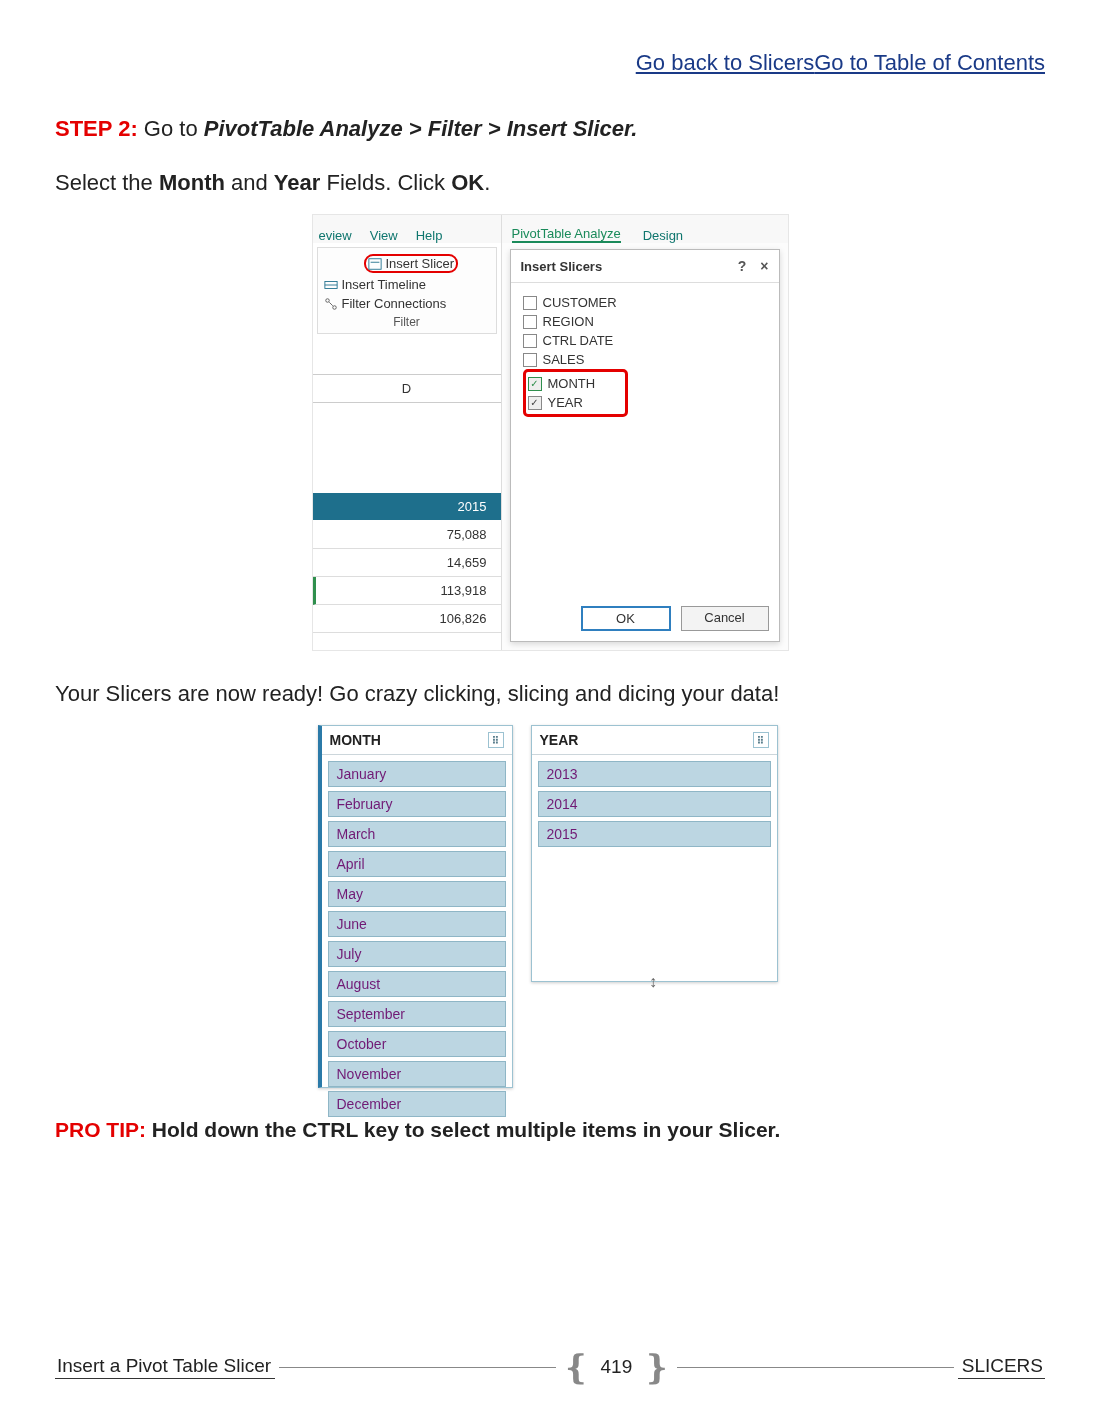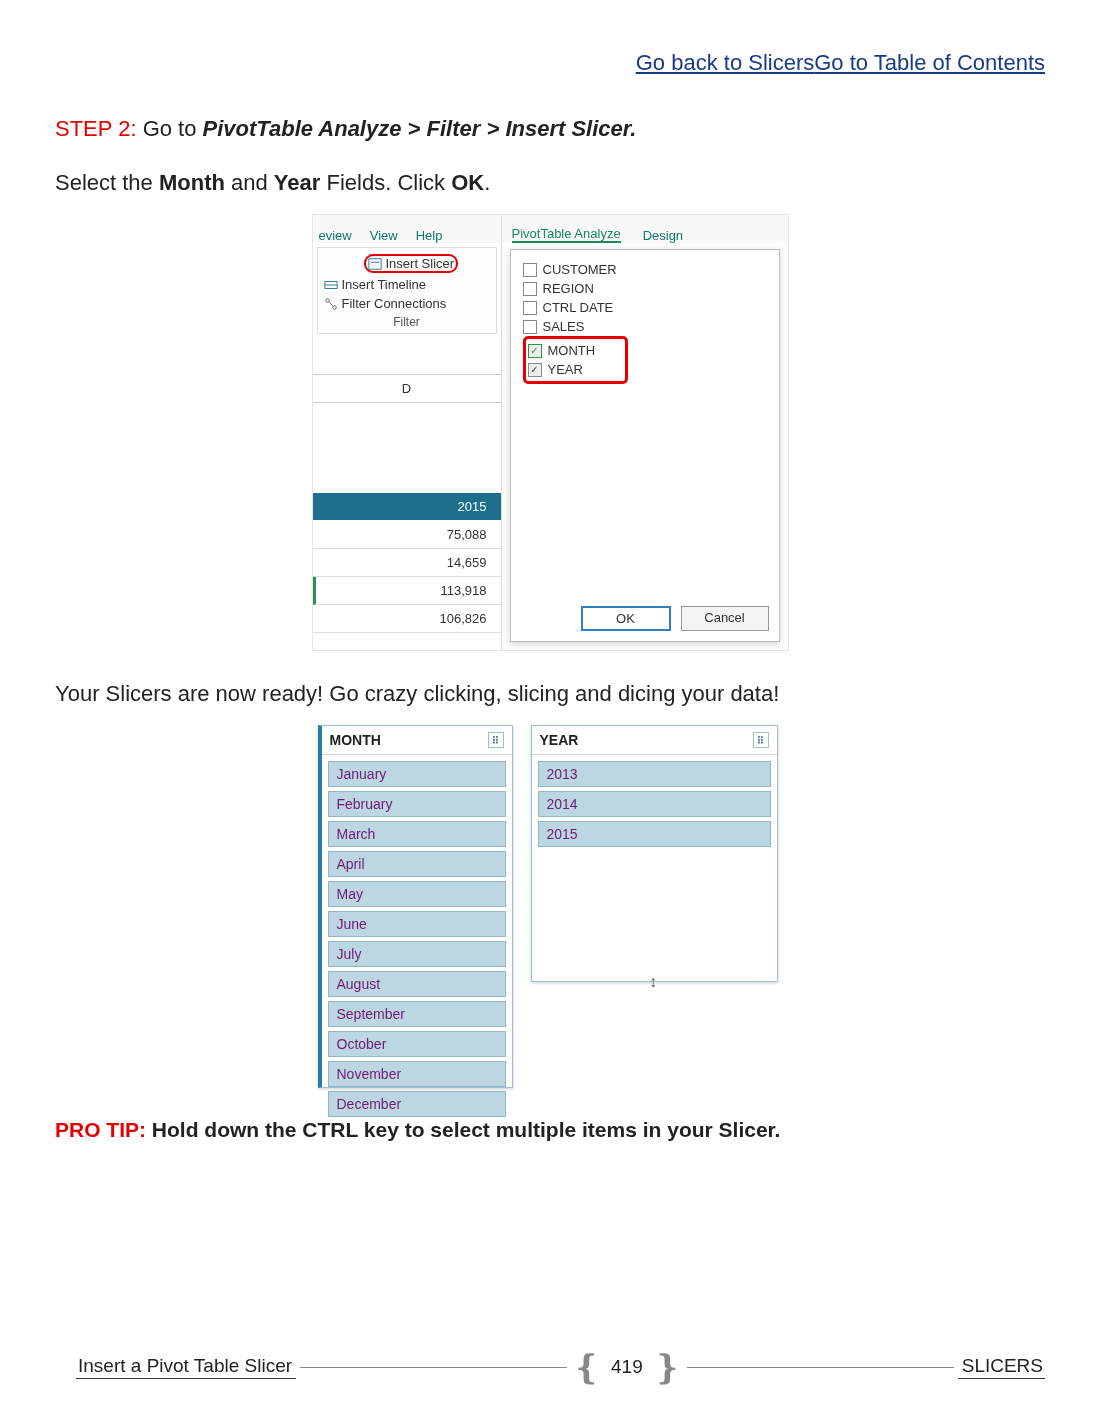--- a/index.html
+++ b/index.html
@@ -1,20 +1,20 @@
 <!DOCTYPE html>
 <html><head>
 <meta charset="utf-8">
 <style>
   html,body{margin:0;padding:0;background:#fff;color:#222;font-family:"Segoe UI",Tahoma,Verdana,sans-serif;font-size:18px;}
   .page{width:1100px;min-height:1424px;margin:0 auto;padding:50px 55px 40px 55px;box-sizing:border-box;position:relative;}
   .nav-top{display:flex;justify-content:flex-end;margin-bottom:40px;}
   .nav-top a{color:#1a3a87;text-decoration:underline;font-size:22px;}
   .step-line{font-size:22px;margin-bottom:28px;}
-  .red-bold{color:#e40000;font-weight:400;}
+  .red-bold{color:#e40000;font-weight:700;}
   .bi{font-weight:700;font-style:italic;}
   .body-line{font-size:22px;margin-bottom:18px;}
 
   
   .ss1{width:475px;height:435px;margin:0 auto 30px auto;background:#fcfcfc;border:1px solid #e6e6e6;display:flex;font-size:13px;color:#333;position:relative;}
   .ss1 .left{width:188px;border-right:1px solid #ddd;background:#fff;display:flex;flex-direction:column;}
   .ribbon-tabs{height:28px;display:flex;align-items:flex-end;padding:0 6px;gap:18px;background:#f8f8f8;}
   .ribbon-tab{font-size:13px;color:#0f766e;}
   .filter-box{border:1px solid #ddd;margin:4px;padding:4px;background:#fdfdfd;}
   .filter-item{display:flex;align-items:center;gap:4px;padding:2px 2px;}
@@ -54,21 +54,21 @@
   .slicer.m .sbody{max-height:320px;}
   .slicer.y{height:255px;}
   .slicer.m{border-left:4px solid #2b7aa8;}
   .resize-cue{position:absolute;bottom:-10px;left:48%;font-size:16px;color:#666;}
   .slicer.y .sbody{position:relative;}
 
   .protip{font-size:21px;font-weight:700;margin-top:30px;}
   .protip .pt{color:#e40000;margin-top:22px;}
 
   
-  .footer{position:absolute;left:55px;right:55px;bottom:45px;display:flex;align-items:center;font-size:19px;margin-left:21px;}
+  .footer{position:absolute;left:55px;right:55px;bottom:45px;display:flex;align-items:center;font-size:19px;}
   .footer .ftitle{border-bottom:1px solid #333;padding:0 4px 1px 2px;white-space:nowrap;}
   .footer .fright{border-bottom:1px solid #333;padding:0 2px 1px 4px;white-space:nowrap;}
   .footer .line{flex:1;height:0;border-top:1px solid #888;margin:0 4px;}
   .footer .brace{font-size:34px;color:#888;line-height:20px;padding:0 2px;}
   .footer .pageno{padding:0 8px;}
 </style>
 </head>
 <body>
 
 <div class="page">
@@ -128,20 +128,27 @@
         <div class="num-cell selbar">113,918</div>
         <div class="num-cell">106,826</div>
       </div>
     </div>
     <div class="right">
       <div class="ribbon-tabs r">
         <span class="ribbon-tab rt-active" style="border-bottom:2px solid #1a8a5a;">PivotTable Analyze</span>
         <span class="ribbon-tab">Design</span>
       </div>
       <div class="dlg">
+        <div class="dlg-head">
+          <span>Insert Slicers</span>
+          <span class="icons">
+            <span>?</span>
+            <span>×</span>
+          </span>
+        </div>
         <div class="dlg-body">
           <div class="chk">
               <span class="box"></span>
               <span>CUSTOMER</span>
             </div>
           <div class="chk">
               <span class="box"></span>
               <span>REGION</span>
             </div>
           <div class="chk">

